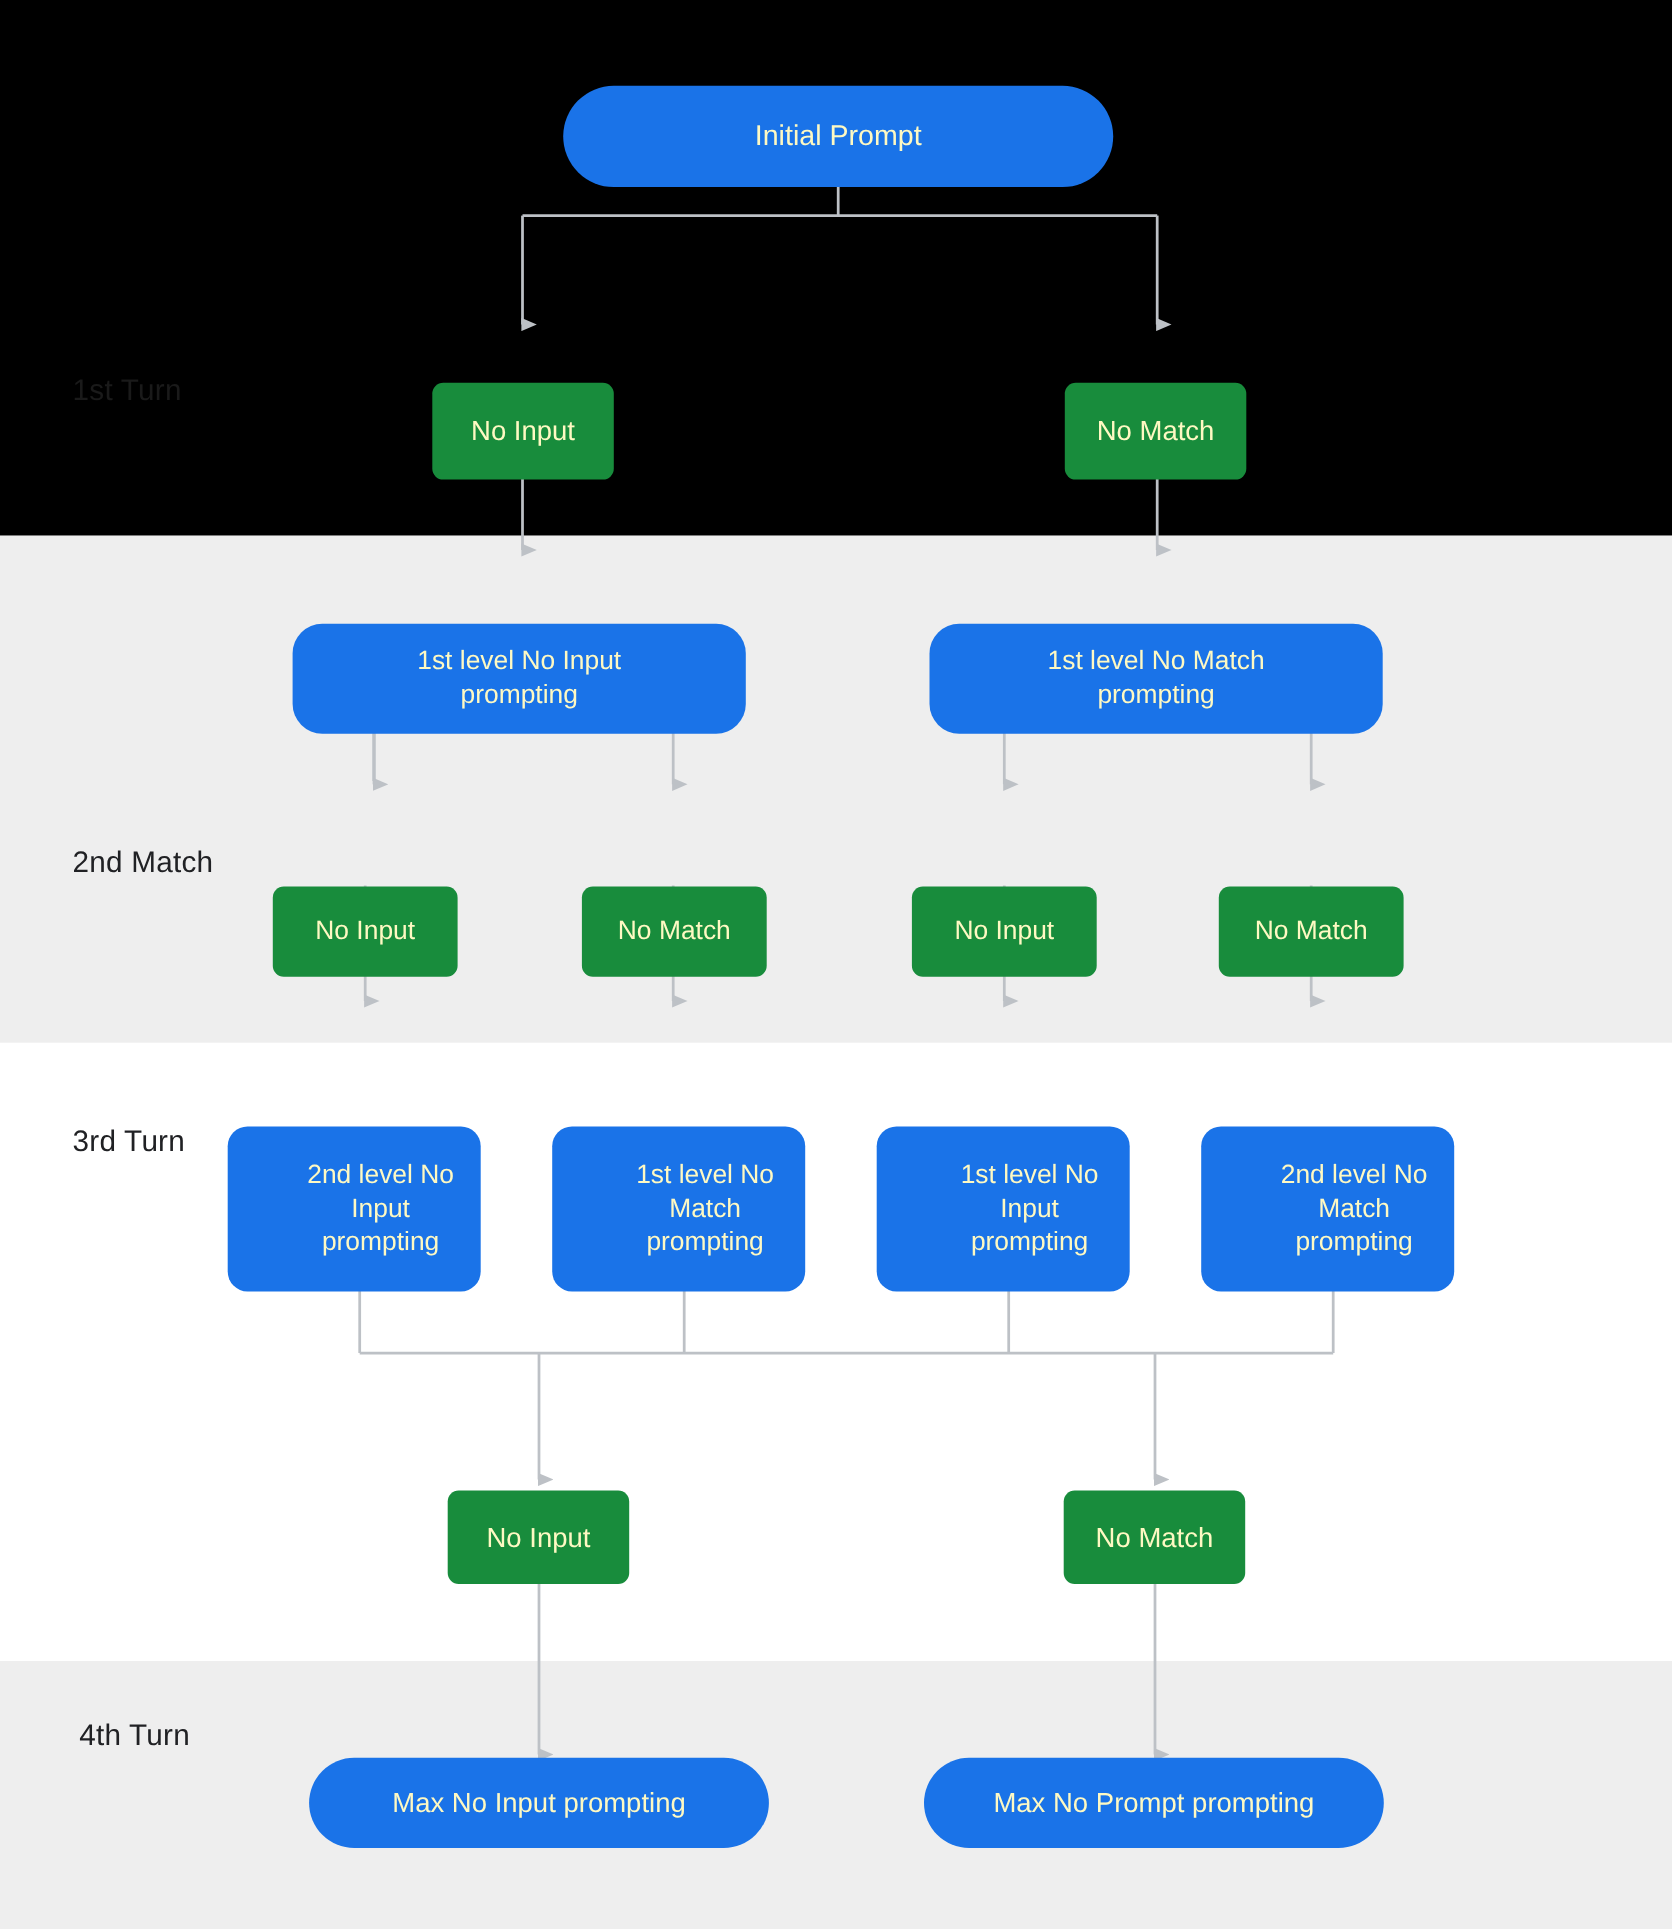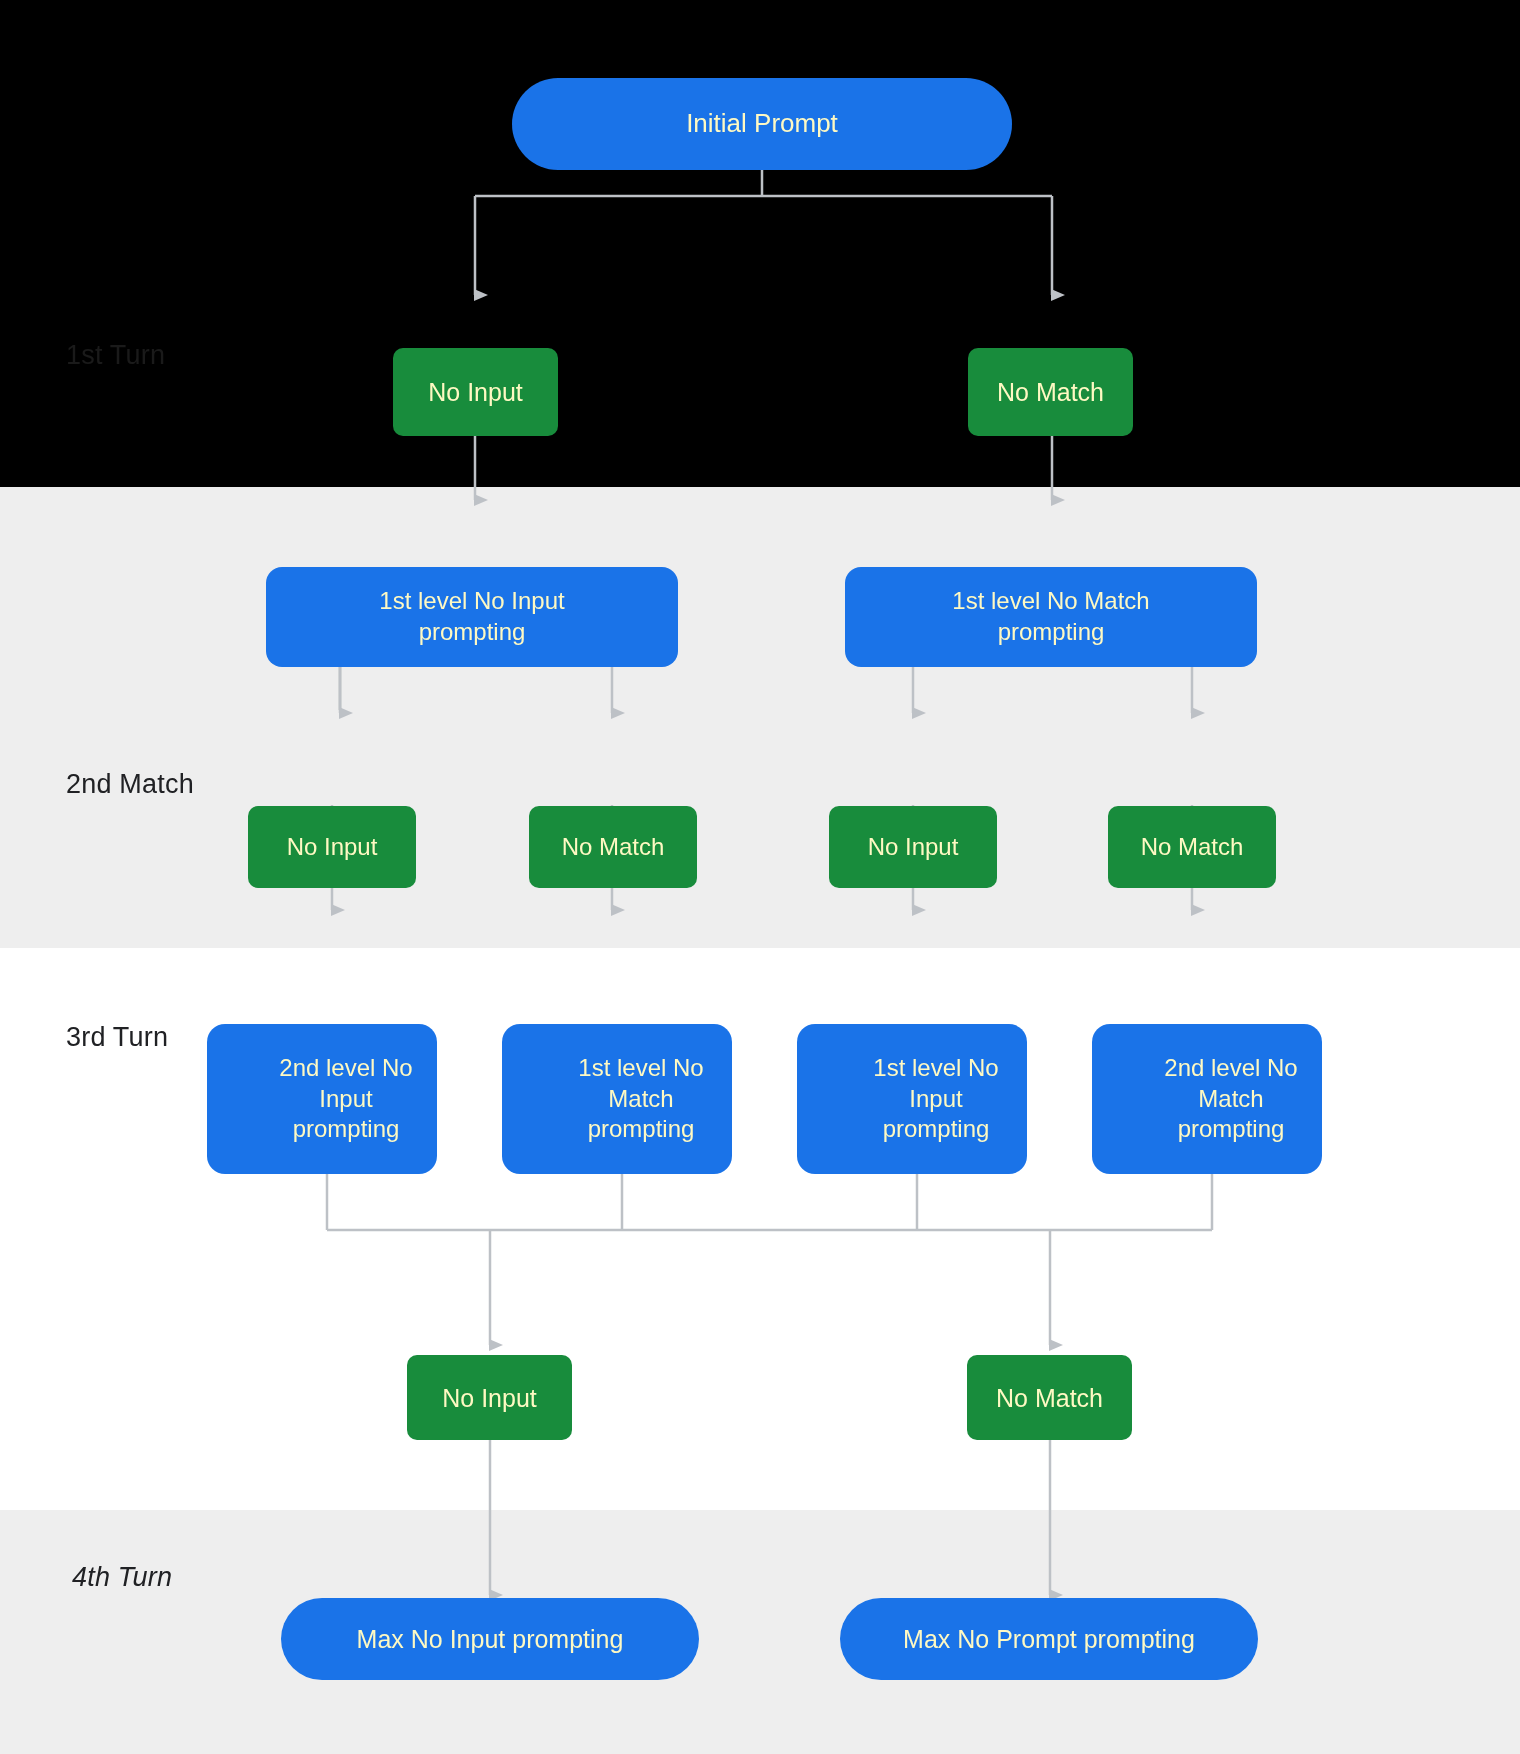--- a/index.html
+++ b/index.html
@@ -57,21 +57,21 @@
     box-sizing: border-box;
     line-height: 1.28;
     white-space: pre-line;
   }
   .node-blue  { background: #1a73e8; }
   .node-green { background: #188c3c; }
 
   .pill   { border-radius: 48px; }
   .rr-sm  { border-radius: 10px; }
   .rr-md  { border-radius: 18px; padding-left: 48px; }
-  .rr-lg  { border-radius: 16px; }
+  .rr-lg  { border-radius: 27px; }
 </style>
 </head>
 <body>
 
 <div id="page">
 
   <div class="band band-1st"></div>
   <div class="band band-2nd"></div>
   <div class="band band-3rd"></div>
   <div class="band band-4th"></div>
@@ -115,21 +115,21 @@
       <path d="M 1050 1230 L 1050 1345" marker-end="url(#arrow)"></path>
 
       <path d="M 490 1438 L 490 1595" marker-end="url(#arrow)"></path>
       <path d="M 1050 1438 L 1050 1595" marker-end="url(#arrow)"></path>
     </g>
   </svg>
 
   <div class="turn-label on-dark" style="left:66px; top:340px;">1st Turn</div>
   <div class="turn-label" style="left:66px; top:769px;">2nd Match</div>
   <div class="turn-label" style="left:66px; top:975px;margin-top:47px;">3rd Turn</div>
-  <div class="turn-label" style="left:72px; top:1562px;font-style:italic;">4th Turn</div>
+  <div class="turn-label" style="left:72px; top:1562px;">4th Turn</div>
 
   <div class="node node-blue pill" style="left:512px; top:78px; width:500px; height:92px; font-size:26px;">Initial Prompt</div>
 
   <div class="node node-green rr-sm" style="left:393px; top:348px; width:165px; height:88px; font-size:25px;">No Input</div>
   <div class="node node-green rr-sm" style="left:968px; top:348px; width:165px; height:88px; font-size:25px;">No Match</div>
 
   <div class="node node-blue rr-lg" style="left:266px; top:567px; width:412px; height:100px; font-size:24px;">1st level No Input
 prompting</div>
   <div class="node node-blue rr-lg" style="left:845px; top:567px; width:412px; height:100px; font-size:24px;">1st level No Match
 prompting</div>

